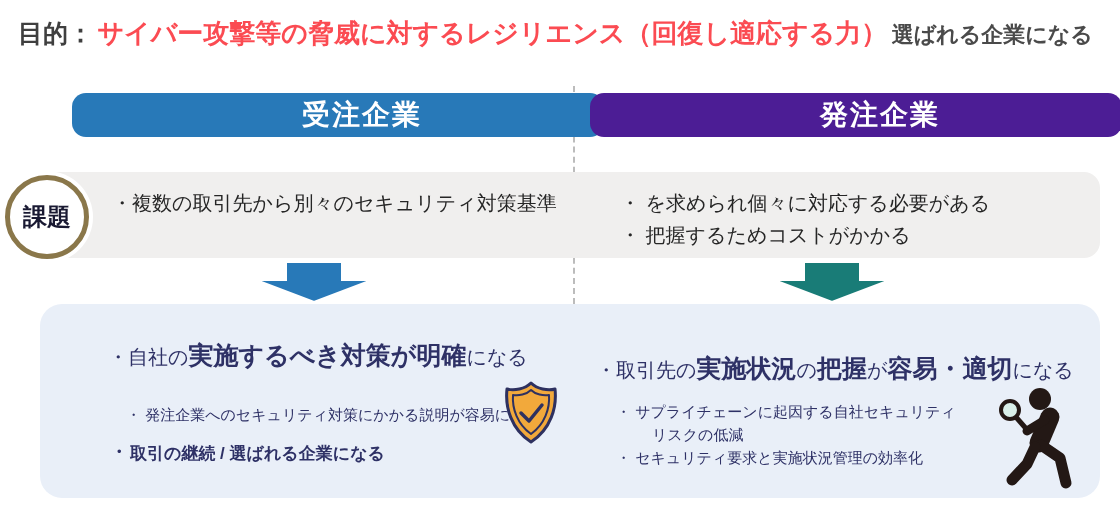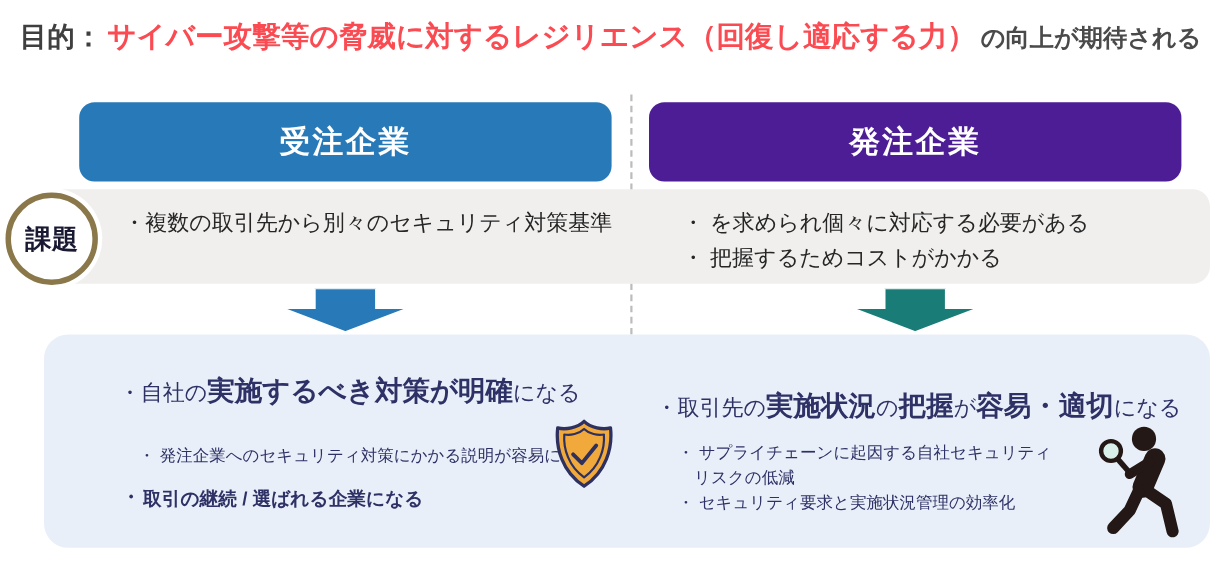--- a/index.html
+++ b/index.html
@@ -8,23 +8,23 @@
     font-family:"Liberation Sans","DejaVu Sans",sans-serif;overflow:hidden;
   }
   
   .title{position:absolute;left:18px;top:16px;white-space:nowrap;font-weight:700;}
   .t-prefix{font-size:25px;color:#3f3f3f;}
   .t-red{font-size:26px;color:#fb4b52;}
   .t-suffix{font-size:22px;color:#4a4a4a;}
   
   .divider{position:absolute;left:573px;top:86px;height:410px;width:0;border-left:2px dashed #bcbcbc;}
   
-  .hdr{position:absolute;top:93px;width:484px;height:72px;border-radius:14px;
+  .hdr{position:absolute;top:93px;width:484px;height:44px;border-radius:14px;
        display:flex;align-items:center;justify-content:center;
-       color:#ffffff;font-size:28px;font-weight:700;letter-spacing:2px;}
+       color:#ffffff;font-size:28px;font-weight:700;letter-spacing:2px;padding-left:48px;}
   .hdr-left{left:72px;background:#2879b8;}
   .hdr-right{left:590px;background:#4c1d95;}
   
   .issues-band{position:absolute;left:40px;top:172px;width:1060px;height:86px;background:#f0efee;border-radius:16px;}
   
   .badge{position:absolute;width:74px;height:74px;background:#ffffff;border:5px solid #8a774a;border-radius:50%;
          display:flex;align-items:center;justify-content:center;
          font-size:24px;font-weight:700;color:#191932;box-shadow:0 0 0 4px #ffffff;}
   .badge-issues{left:5px;top:175px;}
   .badge-effects{left:6px;top:357px;}
@@ -41,34 +41,34 @@
   .effects-panel{position:absolute;left:40px;top:304px;width:1060px;height:194px;background:#e9eff8;border-radius:22px;}
   .fx{position:absolute;color:#2e3166;white-space:nowrap;}
   .fx-main1{left:108px;top:339px;font-size:20px;}
   .fx-main1 .b{font-size:25px;font-weight:700;}
   .fx-subs-left{left:126px;top:379px;font-size:15px;line-height:24px;}
   .fx-main2{left:108px;top:437px;font-size:22px;}
   .fx-main2 .b{font-size:17px;font-weight:700;}
   .fx-main-r{left:596px;top:352px;font-size:20px;}
   .fx-main-r .b{font-size:25px;font-weight:700;}
   .fx-subs-right{left:616px;top:400px;font-size:15px;line-height:23px;}
-  .sub-indent{margin-left:15px;}
+  .sub-indent{margin-left:36px;}
   
   .shield-wrap{position:absolute;left:504px;top:381px;width:54px;height:64px;}
   .person-wrap{position:absolute;left:993px;top:386px;width:95px;height:105px;}
 </style>
 </head>
 <body>
 
 <div class="canvas">
 
   <div class="title">
     <span class="t-prefix">目的：</span>
     <span class="t-red">サイバー攻撃等の脅威に対するレジリエンス（回復し適応する力）</span>
-    <span class="t-suffix">の向上が期待される</span>
+    <span class="t-suffix">選ばれる企業になる</span>
   </div>
 
   <div class="divider"></div>
 
   <div class="hdr hdr-left">受注企業</div>
   <div class="hdr hdr-right">発注企業</div>
 
   <div class="issues-band"></div>
   <div class="badge badge-issues">課題</div>
 

